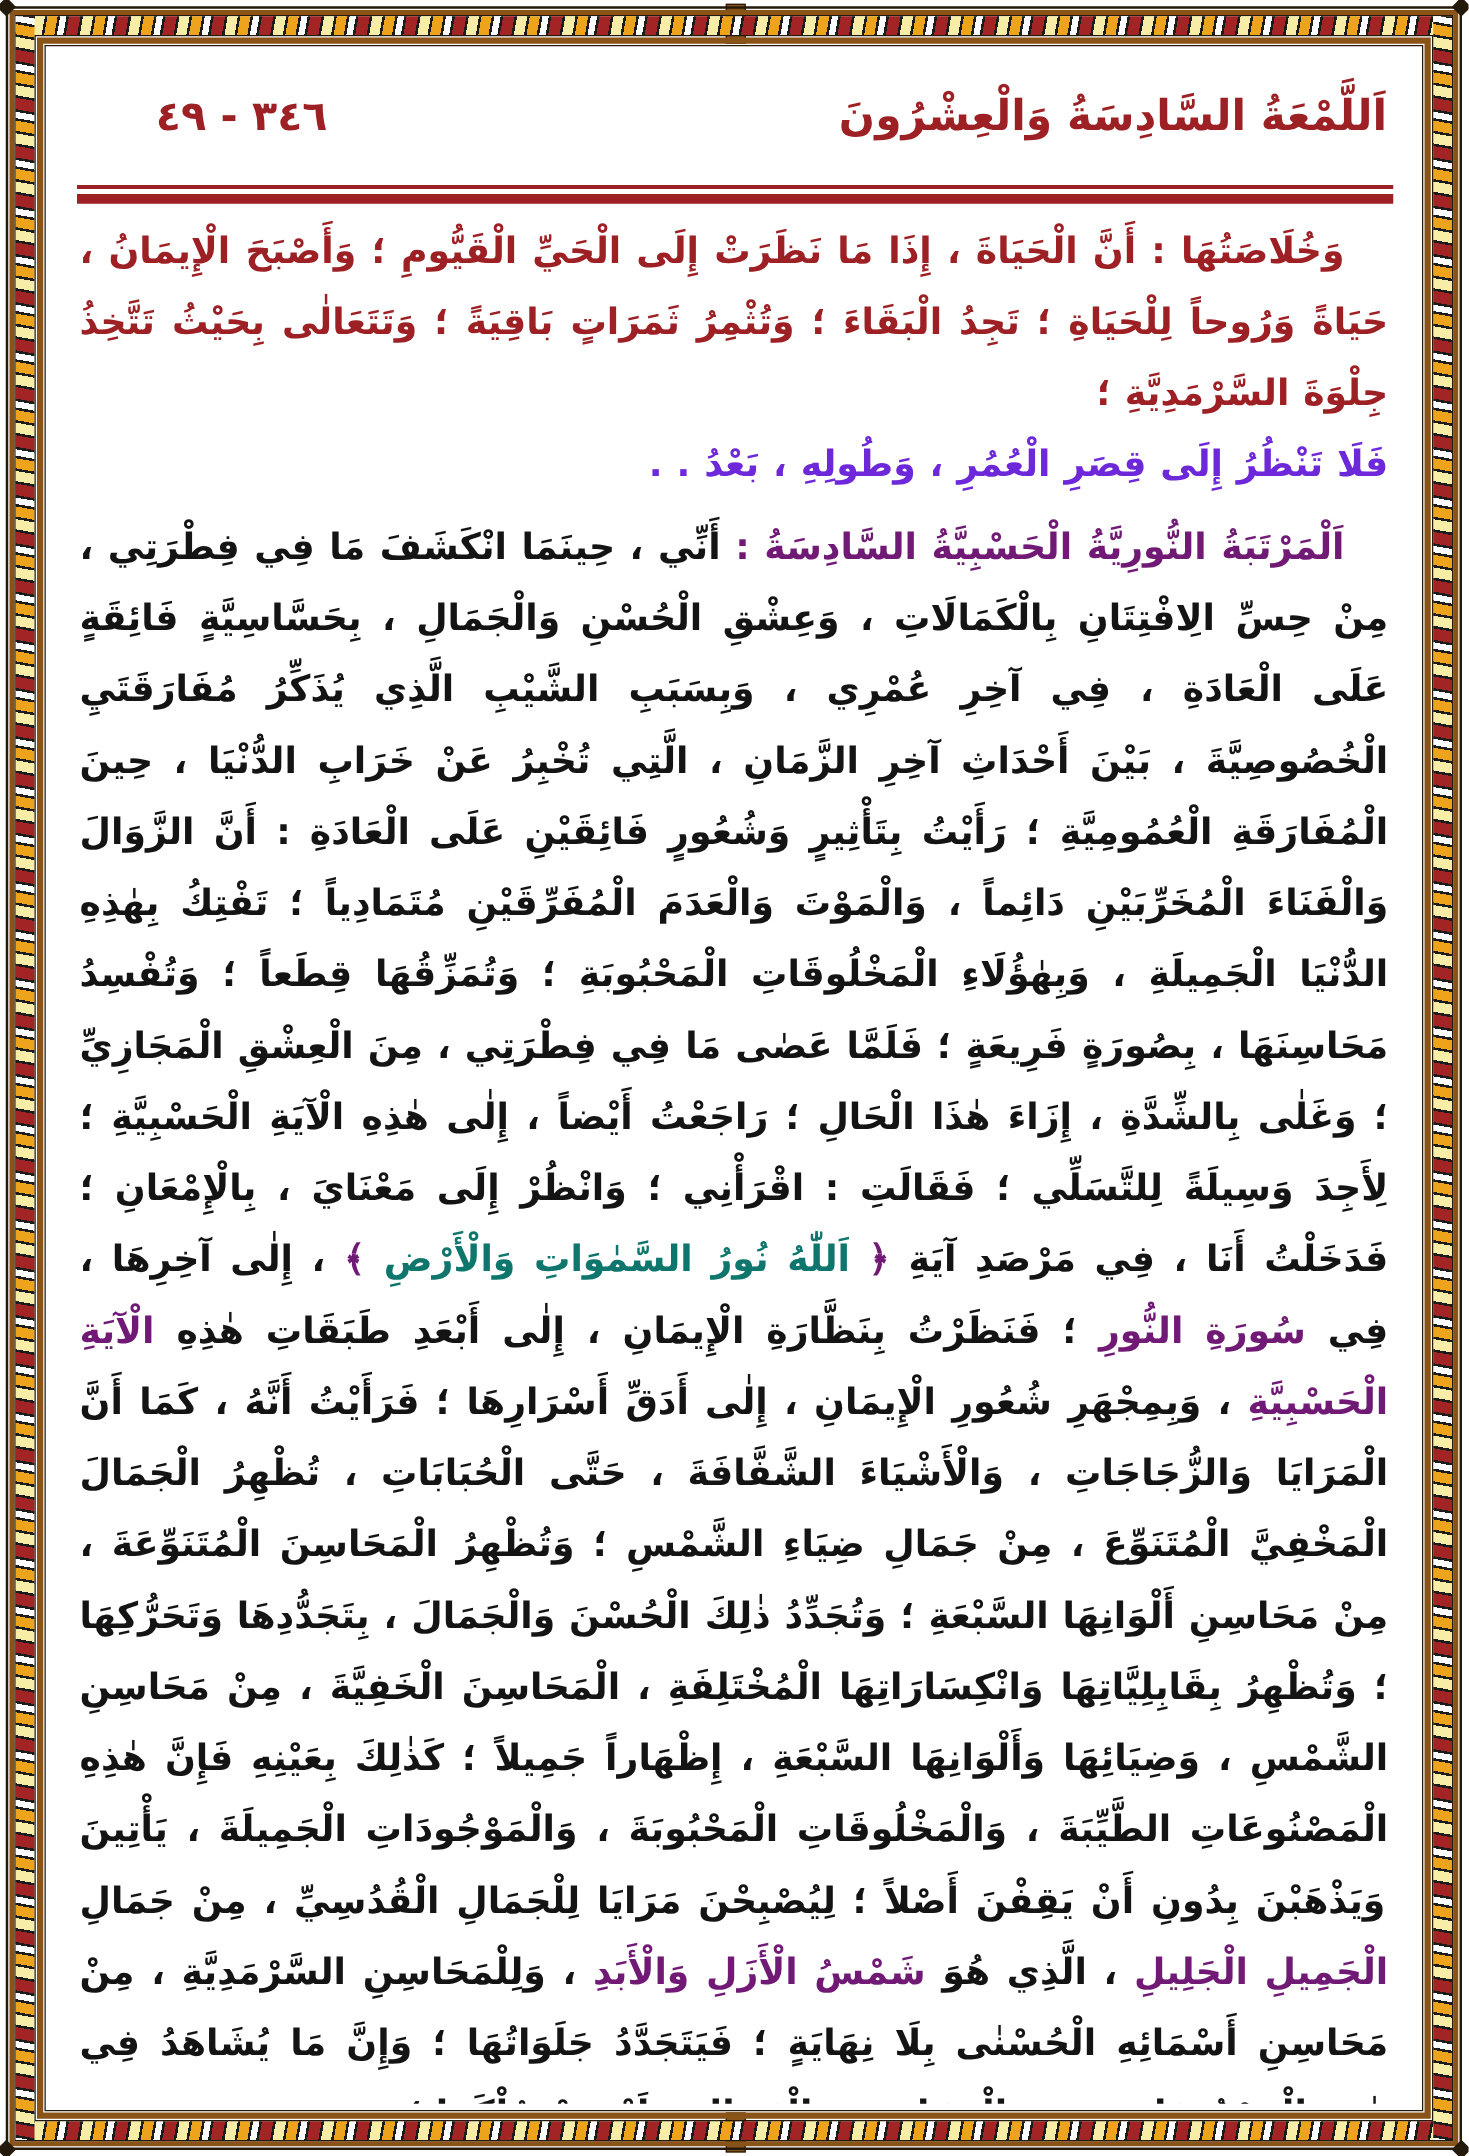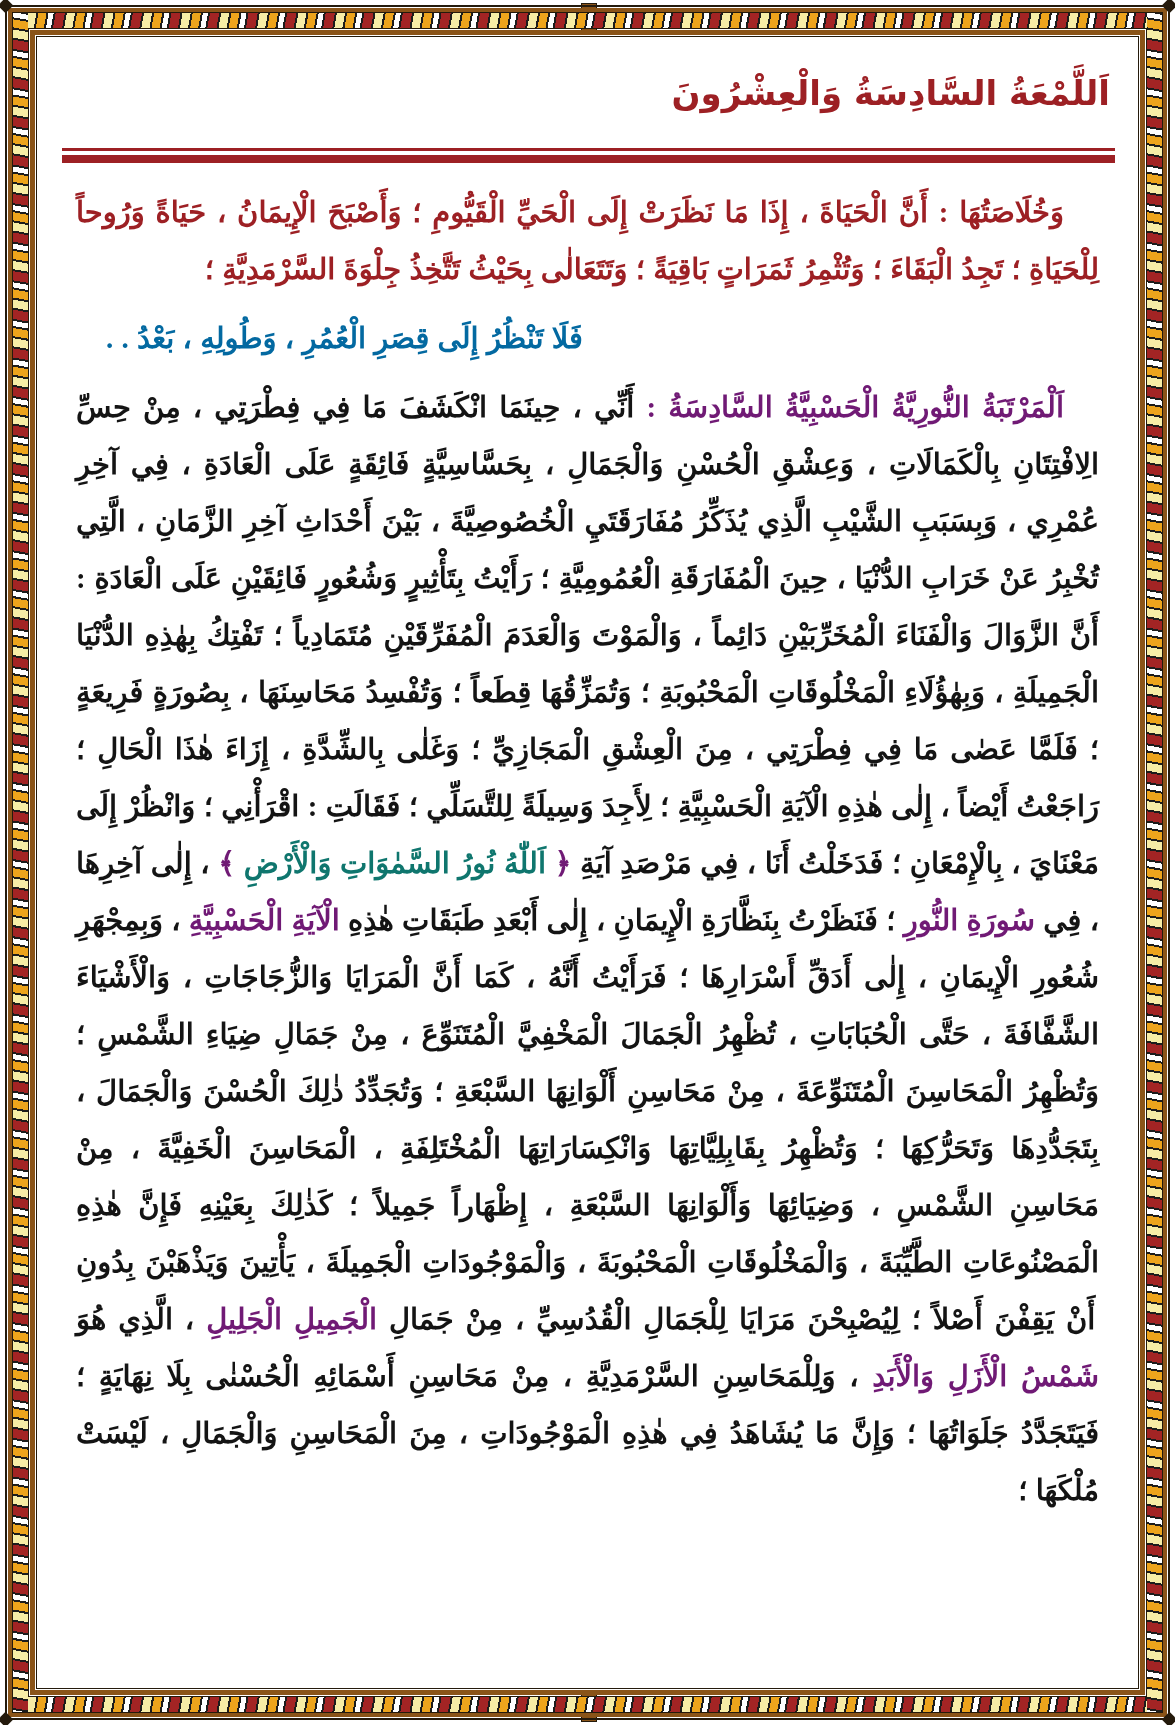--- a/index.html
+++ b/index.html
@@ -65,23 +65,23 @@
     position:absolute;top:172px;left:64px;right:64px;bottom:42px;
     direction:rtl;
     text-align:justify;
     color:#141414;
     font-size:29px;
     font-weight:bold;
     line-height:57px;
     overflow:hidden;
     word-spacing:1px;
   }
-  p{margin:12px;font-family:Liberation Serif, serif;}
+  p{margin:0;}
   .p-summary{color:#9d2024;text-indent:35px;}
-  .p-summary-closing{color:#0369a1;text-align:left;padding-left:30px;}
+  .p-summary-closing{color:#6d28d9;text-align:right;padding-left:30px;}
   .p-body{margin-top:9px;text-indent:35px;}
   .red{color:#701a75;}
   .blue{color:#0f766e;}
 </style>
 </head>
 <body>
 
 <div class="page">
 
   <div class="tab tab-top"></div>
@@ -96,20 +96,21 @@
   <div class="f-line f-thin2"></div>
   <div class="f-line f-brown-inner"></div>
   <div class="f-line f-thin3"></div>
   <div class="corner c-tl"></div>
   <div class="corner c-tr"></div>
   <div class="corner c-bl"></div>
   <div class="corner c-br"></div>
 
   <div class="header">
     <div class="page-title">اَللَّمْعَةُ السَّادِسَةُ وَالْعِشْرُونَ</div>
+    <div class="page-ref">٣٤٦ - ٤٩</div>
   </div>
   <div class="double-rule"></div>
 
   <div class="content">
     <p class="p-summary">
       <span>وَخُلَاصَتُهَا : أَنَّ الْحَيَاةَ ، إِذَا مَا نَظَرَتْ إِلَى الْحَيِّ الْقَيُّومِ ؛ وَأَصْبَحَ الْإِيمَانُ ، حَيَاةً وَرُوحاً لِلْحَيَاةِ ؛ تَجِدُ الْبَقَاءَ ؛ وَتُثْمِرُ ثَمَرَاتٍ بَاقِيَةً ؛ وَتَتَعَالٰى بِحَيْثُ تَتَّخِذُ جِلْوَةَ السَّرْمَدِيَّةِ ؛</span>
     </p>
     <p class="p-summary-closing">
       <span>فَلَا تَنْظُرُ إِلَى قِصَرِ الْعُمُرِ ، وَطُولِهِ ، بَعْدُ . .</span>
     </p>

